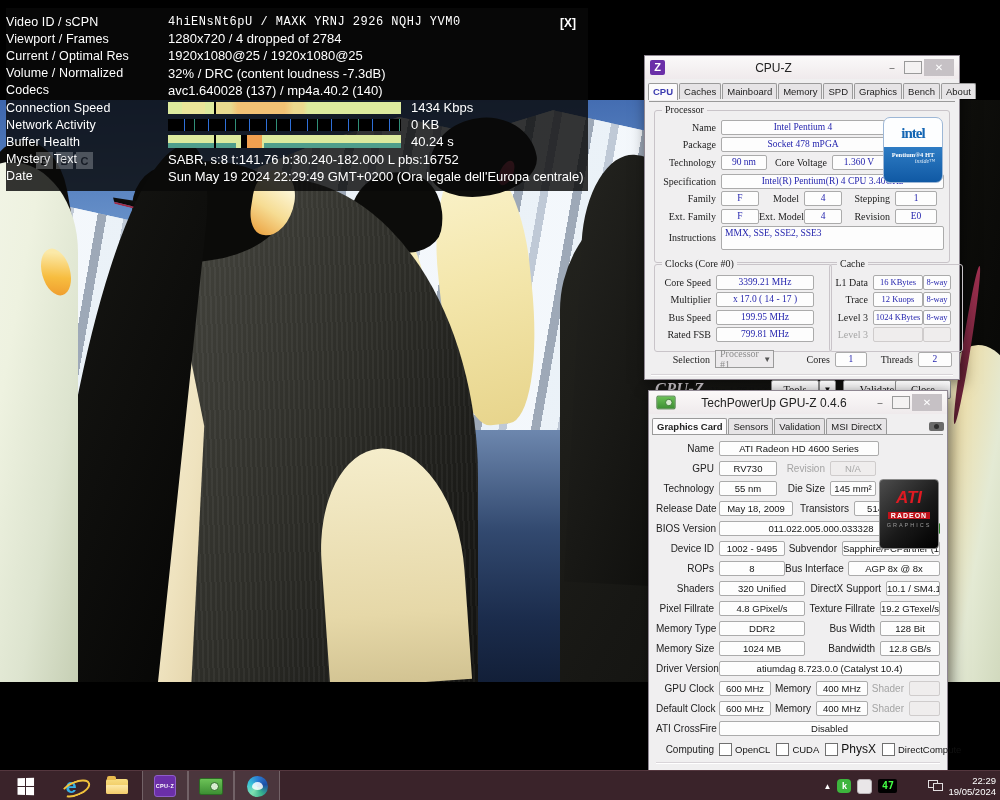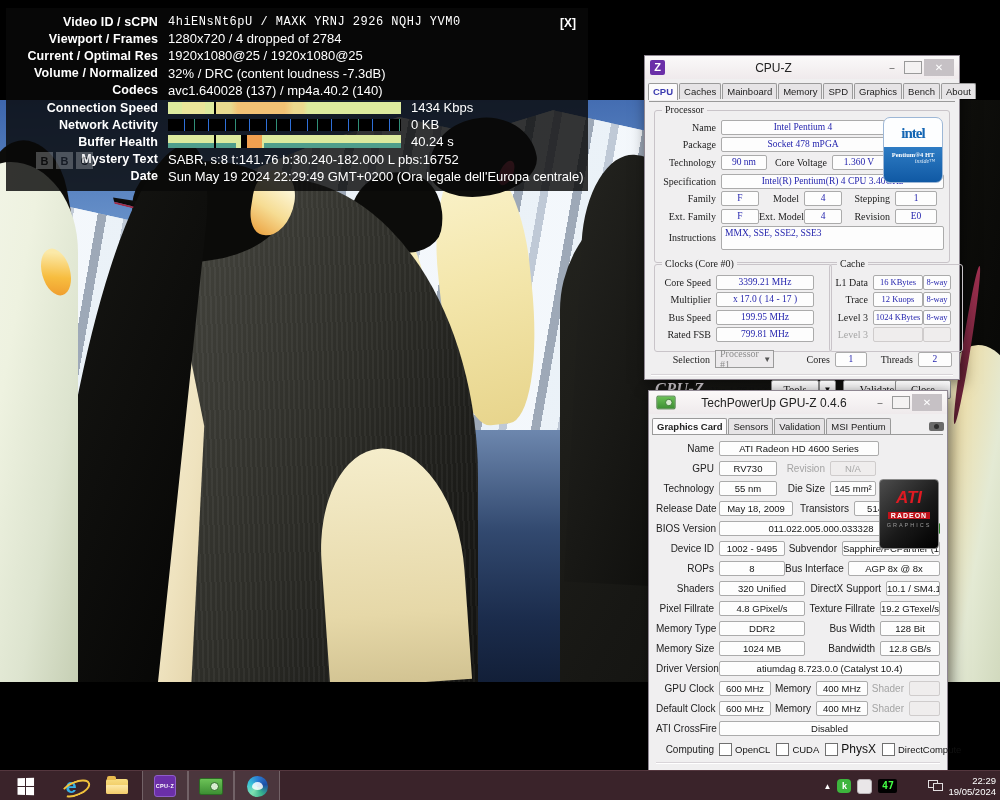--- a/index.html
+++ b/index.html
@@ -41,21 +41,21 @@
   #lpbody{left:-62px;top:62px;width:140px;height:520px;background:linear-gradient(100deg,#f5f7ec 0%,#eef2e0 45%,#dde4cf 75%,#c6cfb4 100%);border-radius:52% 48% 0 0/130px 90px 0 0;z-index:9;}
   #lppatch{left:42px;top:148px;width:28px;height:48px;background:linear-gradient(200deg,#fbe9a8 15%,#f7bd3f 60%,#ef9c2e 95%);border-radius:50%;transform:rotate(-16deg);z-index:10;}
   #topbar{left:0;top:0;width:1000px;height:100px;background:#000;z-index:11;}
   #botbar{left:0;top:682px;width:1000px;height:88px;background:#000;z-index:11;}
   #watermark{left:36px;top:152px;z-index:16;display:flex;gap:3px;opacity:.30;}
   #watermark .wb{width:17px;height:17px;background:#cfd2d6;color:#16181c;font-weight:bold;font-size:11px;display:flex;align-items:center;justify-content:center;}
 
   
   #overlay{left:6px;top:8px;width:582px;height:178px;background:rgba(8,8,8,.82);z-index:15;color:#fff;padding:5px 0 0 0;}
   .orow{display:flex;align-items:center;height:17.2px;}
-  .olbl{width:152px;text-align:right;font-weight:bold;font-size:12.5px;flex:none;letter-spacing:.1px;}
+  .olbl{width:152px;text-align:left;font-weight:normal;font-size:12.5px;flex:none;letter-spacing:.1px;}
   .oval{margin-left:10px;font-size:13px;white-space:nowrap;}
   .oval.mono{font-family:Liberation Mono, monospace;font-size:12px;letter-spacing:.5px;}
   .obar{margin-left:10px;width:233px;flex:none;}
   .bar-conn{height:12px;background:linear-gradient(90deg,#dcea9e 0 6%,#e9e59b 6% 16%,#dcea9e 16% 19.6%,#000 19.6% 20.4%,#e7da90 20.4% 27%,#f2c276 30% 50%,#ecd98f 54% 58%,#dcea9e 60% 100%);}
   .bar-net{height:12px;background:repeating-linear-gradient(90deg,#000 0 16px,#2e6fd8 16px 17px,#000 17px 26px,#2f8f78 26px 27px,#000 27px 40px,#2e6fd8 40px 41px);}
   .bar-buf{height:13px;position:relative;background:
      linear-gradient(90deg, transparent 0 31.5%, #000 31.5% 34%, #f0a050 34% 40.5%, transparent 40.5% 100%),
      linear-gradient(90deg,#dcea9e 0 19.6%,#000 19.6% 20.4%,#dcea9e 20.4% 100%);}
   .bar-buf::after{content:"";position:absolute;left:0;bottom:0;width:100%;height:5px;background:
      linear-gradient(90deg,#4f9e8c 0 19.6%,transparent 19.6% 20.4%,#4f9e8c 20.4% 29%, transparent 29% 41%, #4f9e8c 41% 100%);}
@@ -356,21 +356,21 @@
     <span class="capb">
       <span class="cmin">–</span>
       <span class="cmax"></span>
       <span class="ccls">✕</span>
     </span>
   </div>
   <div class="tabs">
     <span class="tab on">Graphics Card</span>
     <span class="tab">Sensors</span>
     <span class="tab">Validation</span>
-    <span class="tab">MSI Pentium</span>
+    <span class="tab">MSI DirectX</span>
     <span style="margin-left:auto;margin-bottom:3px;" class="camic"></span>
   </div>
   <div class="panel" style="left:4px;right:4px;top:43px;bottom:4px;padding:6px 3px 0 3px;">
     <div id="atiLogo">
       <span class="a1">ATI</span>
       <span class="a2">RADEON</span>
       <span class="a3">GRAPHICS</span>
     </div>
     <div class="fr" style="margin-bottom:5px">
         <span class="fl" style="width:58px">Name</span>

